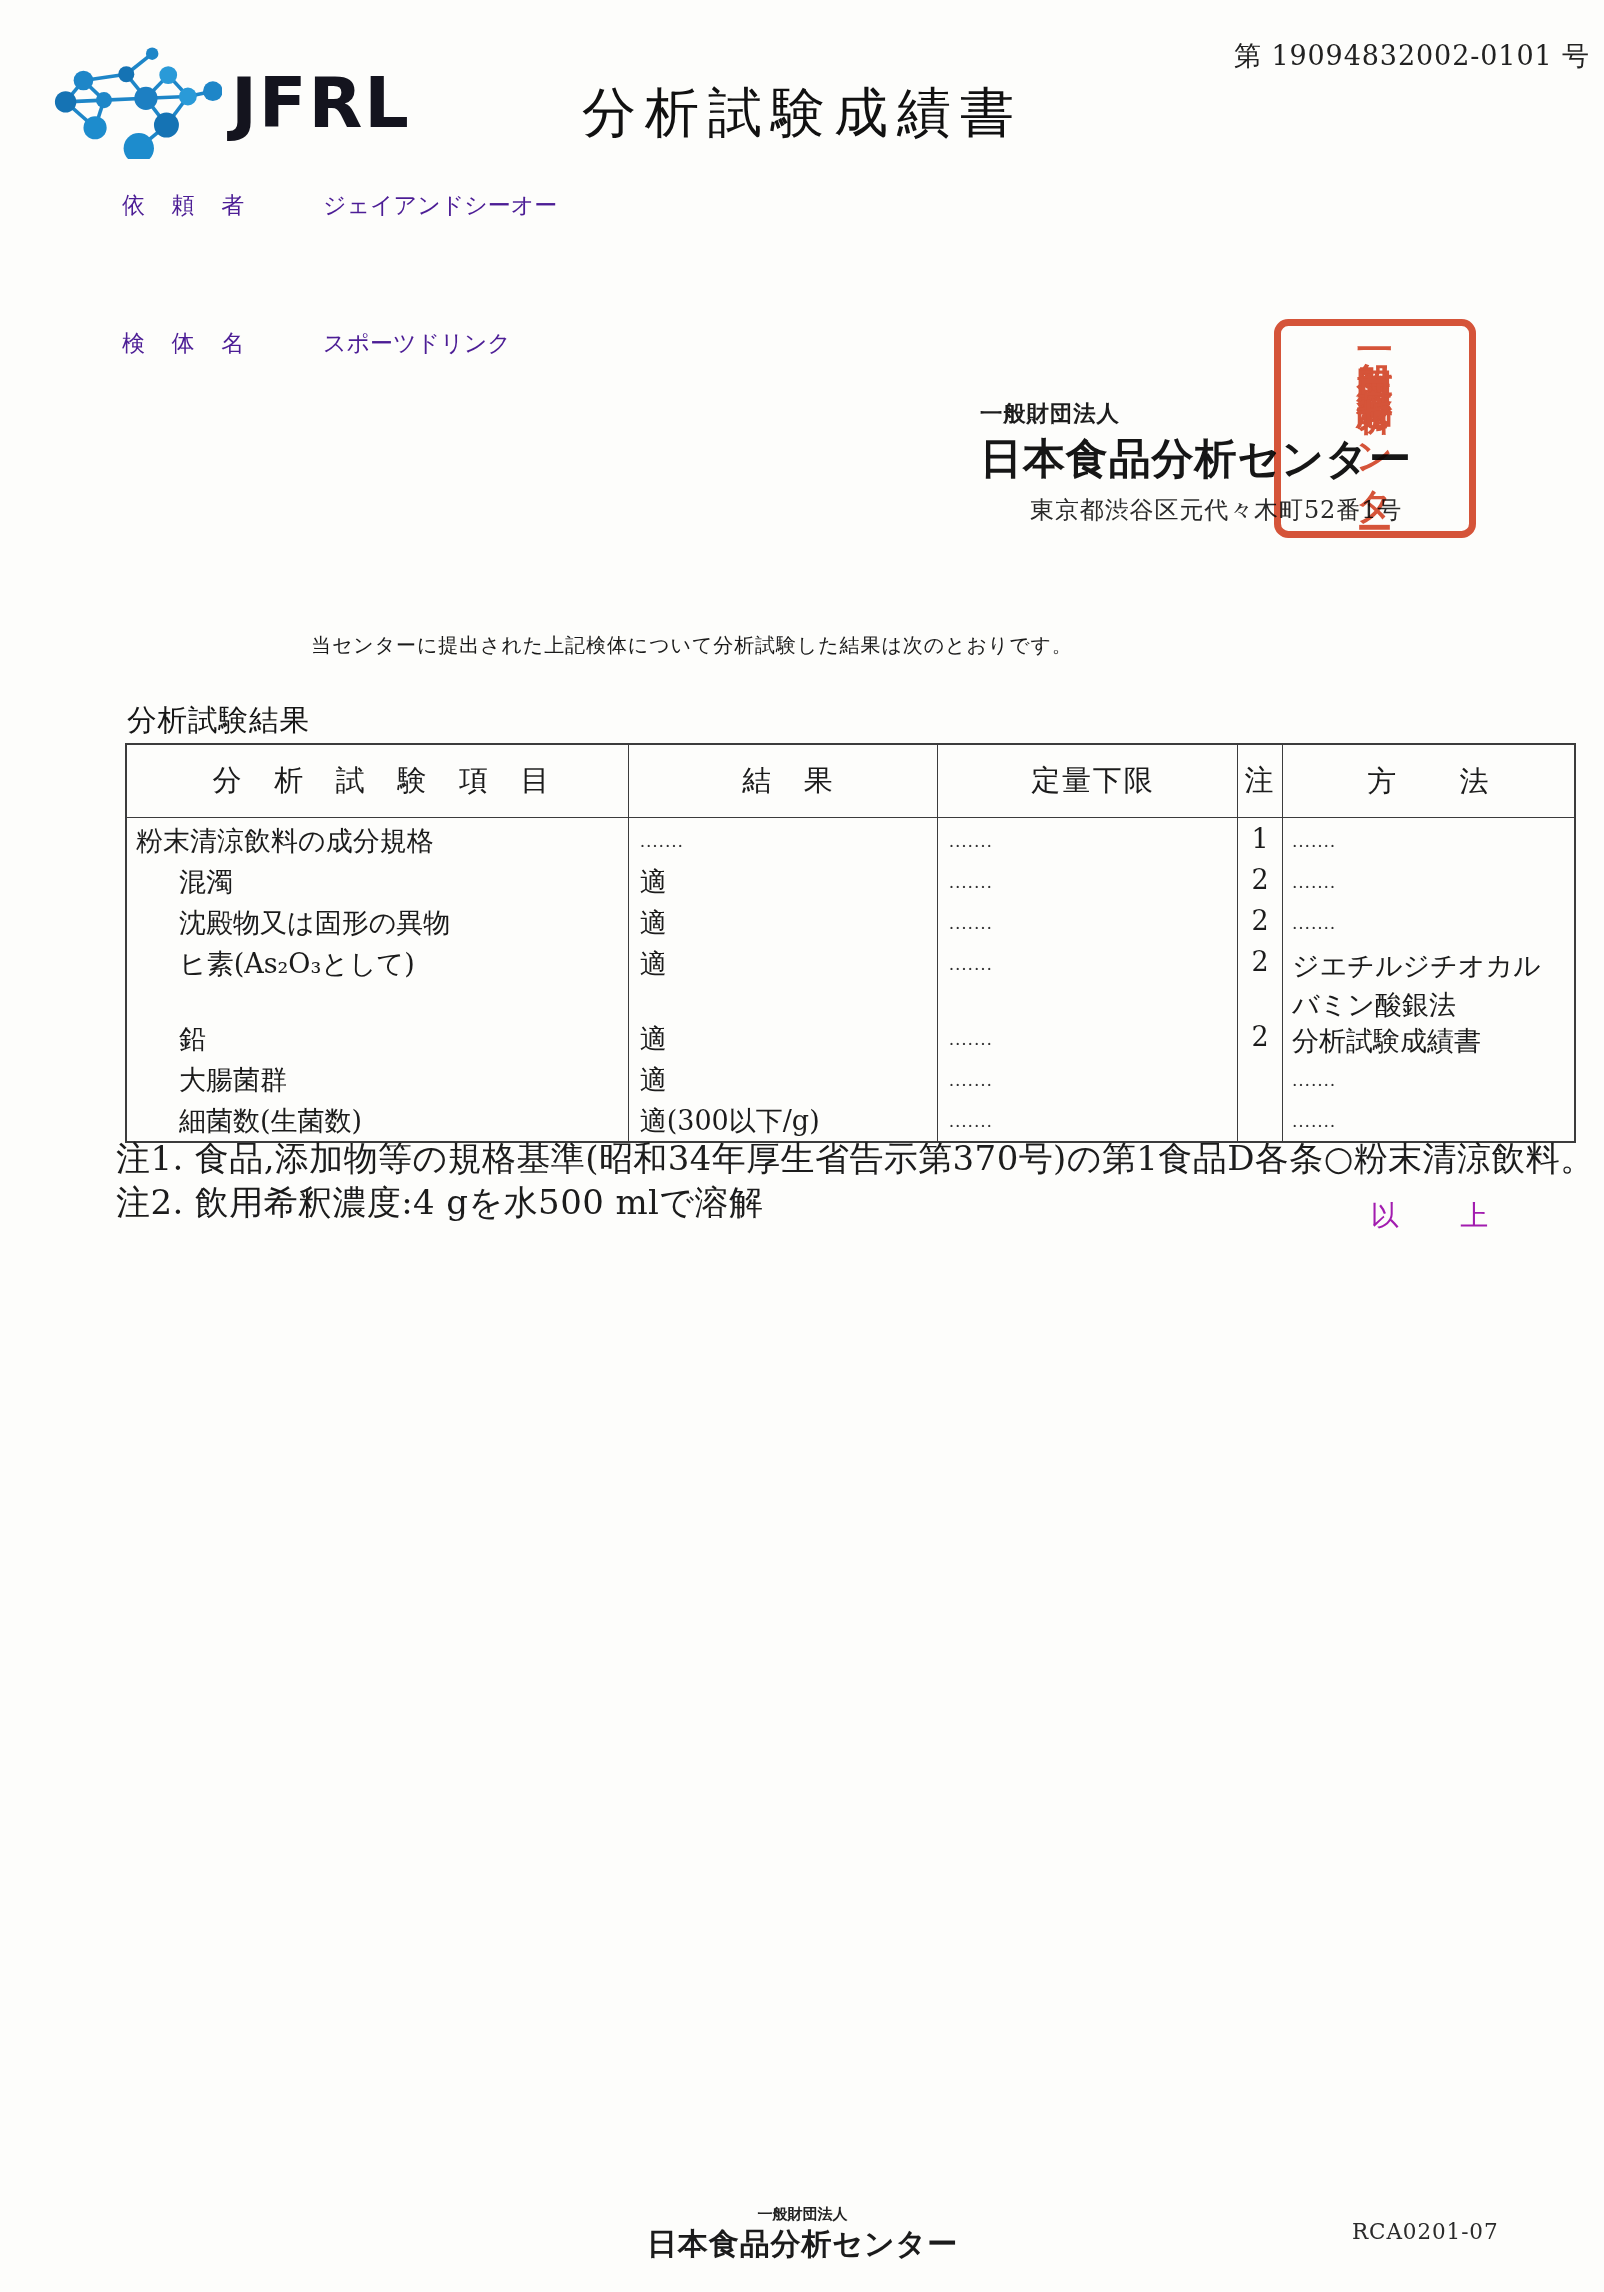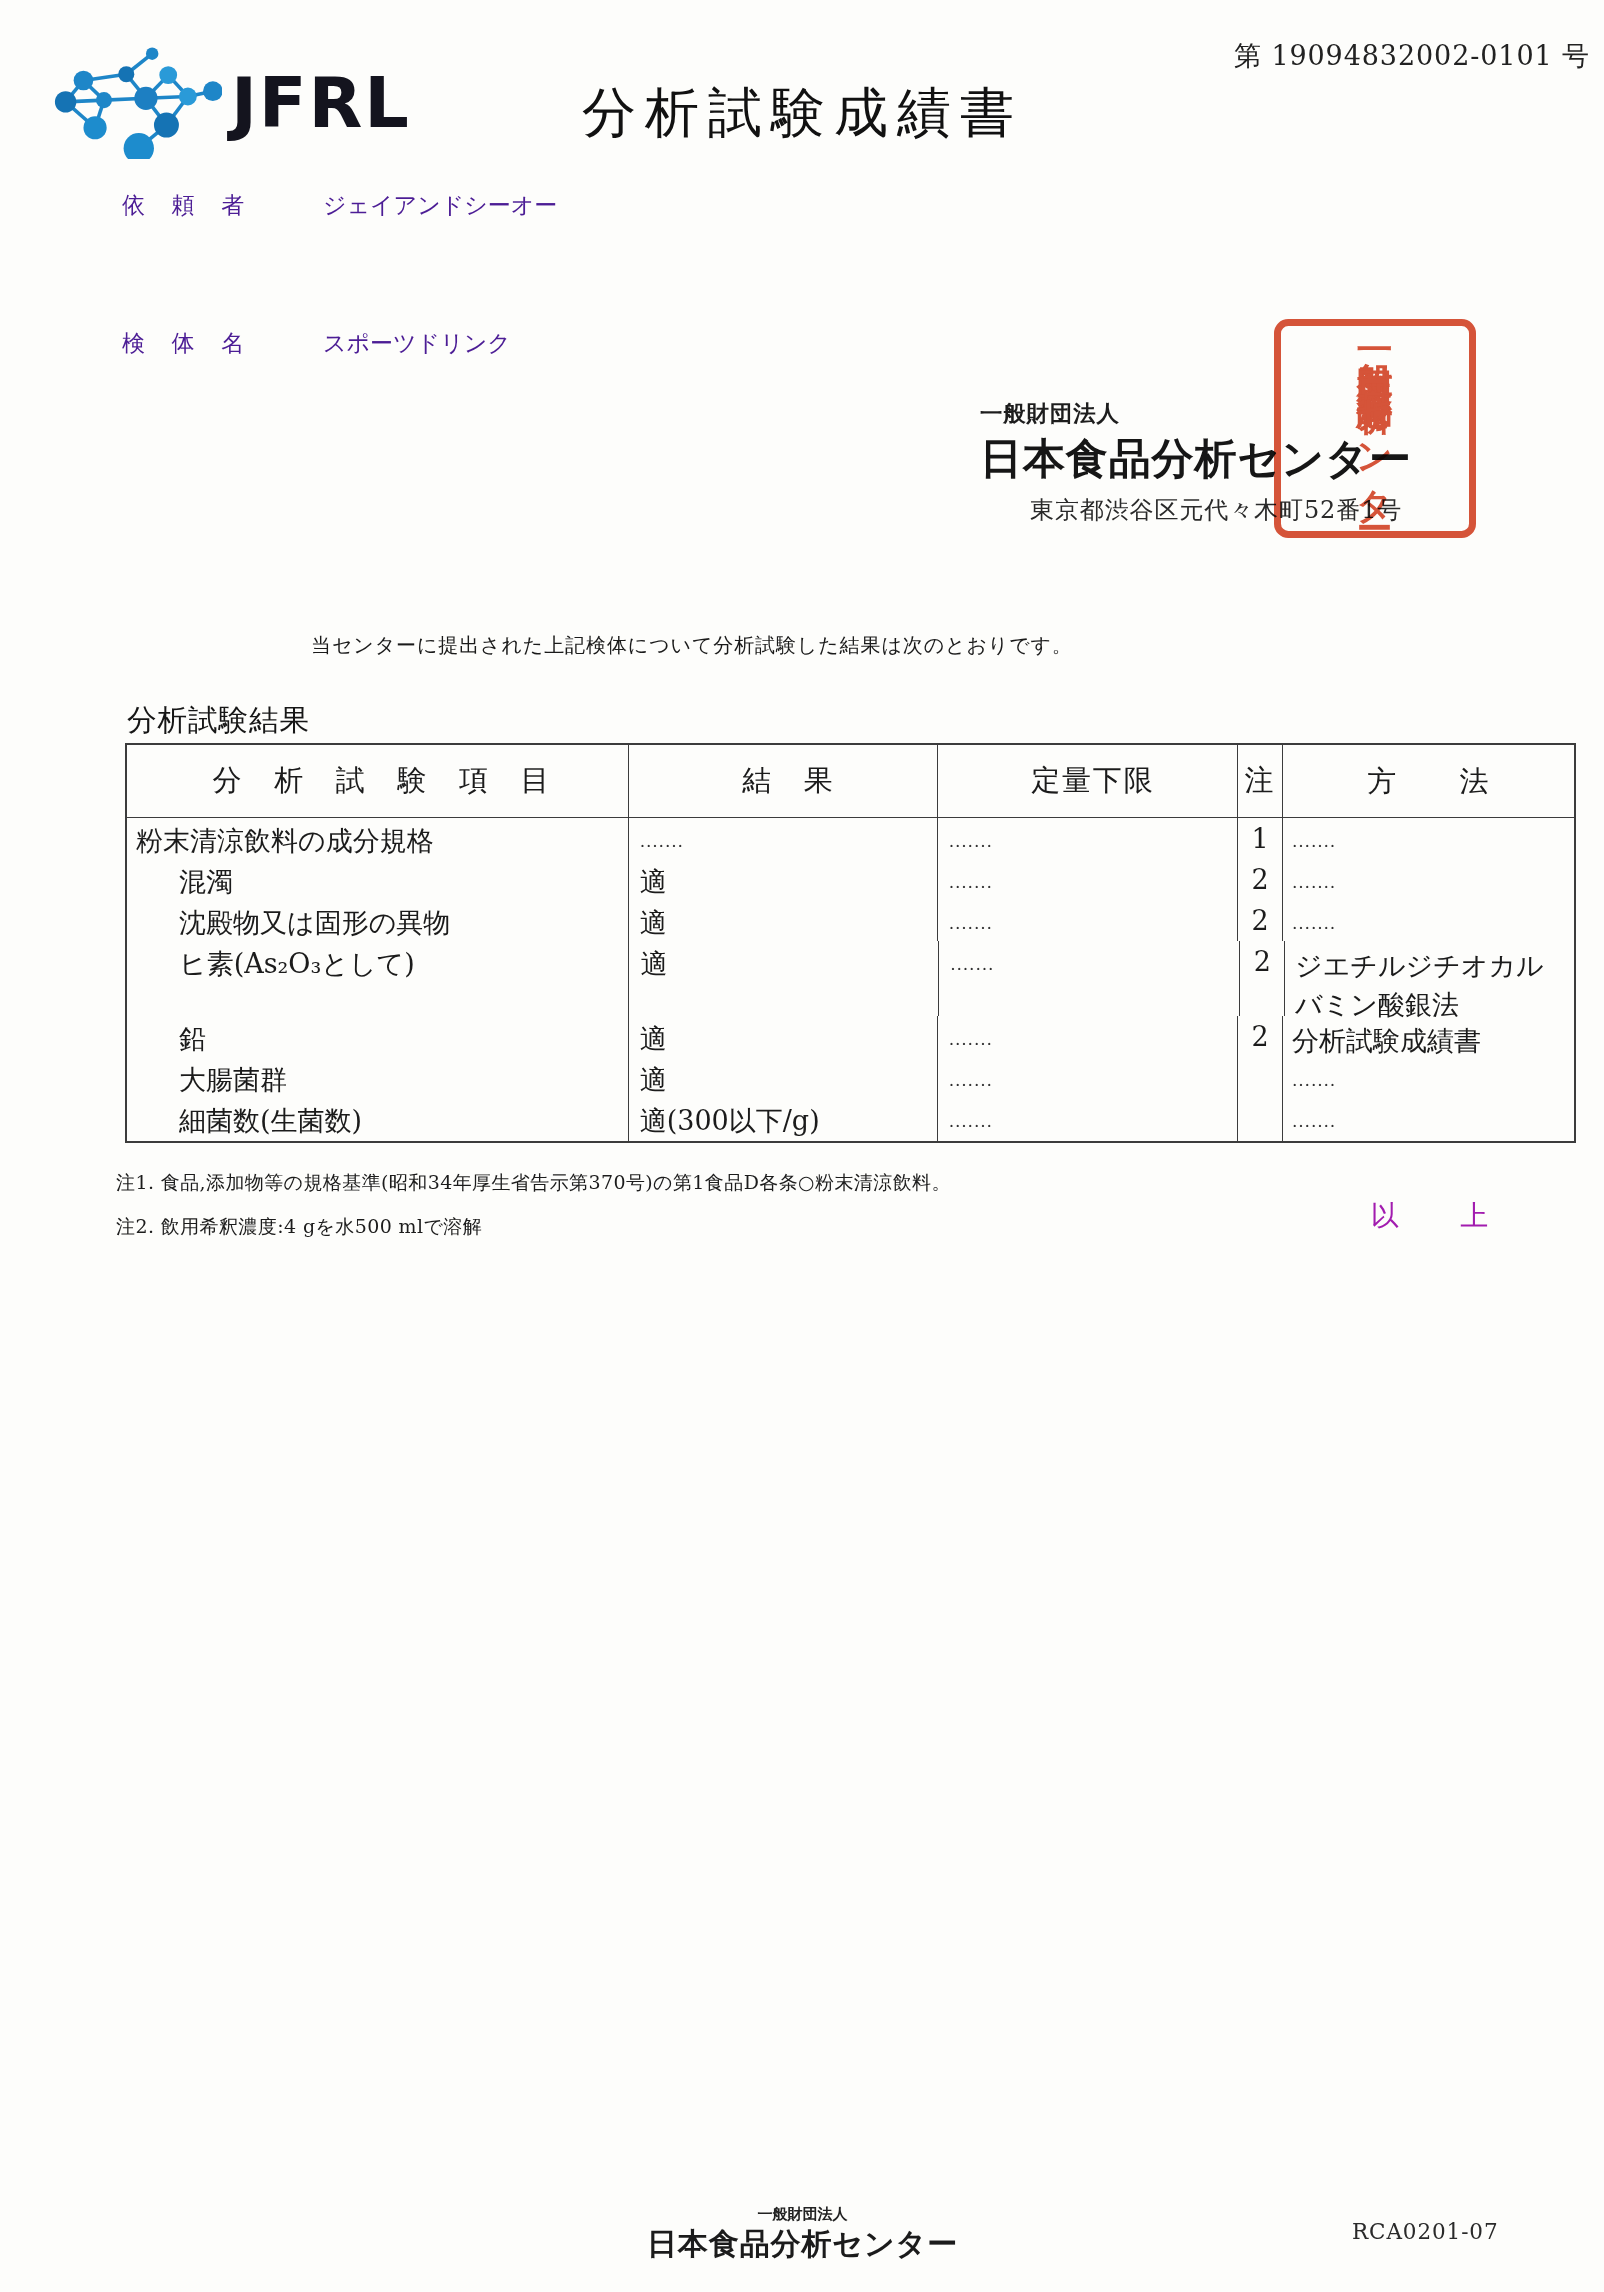--- a/index.html
+++ b/index.html
@@ -90,26 +90,26 @@
     padding-top:4.5px;
   }
   .t-cell:last-child{border-right:none;}
   .c-item{width:502px;padding-left:9px;}
   .c-result{width:309px;padding-left:10.7px;}
   .c-limit{width:300px;padding-left:10.7px;}
   .c-note{width:45px;justify-content:center;padding-left:0;}
   .c-method{width:288px;padding-left:9px;padding-right:5.4px;line-height:39px;}
   .t-head .t-cell{align-items:center;justify-content:center;font-size:29px;padding-top:0;letter-spacing:1.8px;}
   .row-h{height:41px;}
-  .row-tall{height:75px;justify-content:space-between;}
+  .row-tall{height:75px;}
   .row-last{height:43px;}
   .indent .c-item{padding-left:52px;}
   .dots{font-size:17px;letter-spacing:0.9px;line-height:36px;color:#2e2e2e;}
   
-  .note-line{position:absolute;left:116px;font-size:19px;color:#1c1c1c;letter-spacing:0.4px;margin-top:34px;}
+  .note-line{position:absolute;left:116px;font-size:34px;color:#1c1c1c;letter-spacing:0.4px;}
   .note-1{top:1136px;}
   .note-2{top:1180px;}
   .closing{
     position:absolute;top:1197px;right:115px;
     font-size:28px;letter-spacing:1.8px;color:#a21caf;text-align:right;
   }
   
   .footer-org{
     position:absolute;left:0;width:100%;top:2205px;
     display:flex;flex-direction:column;align-items:center;

